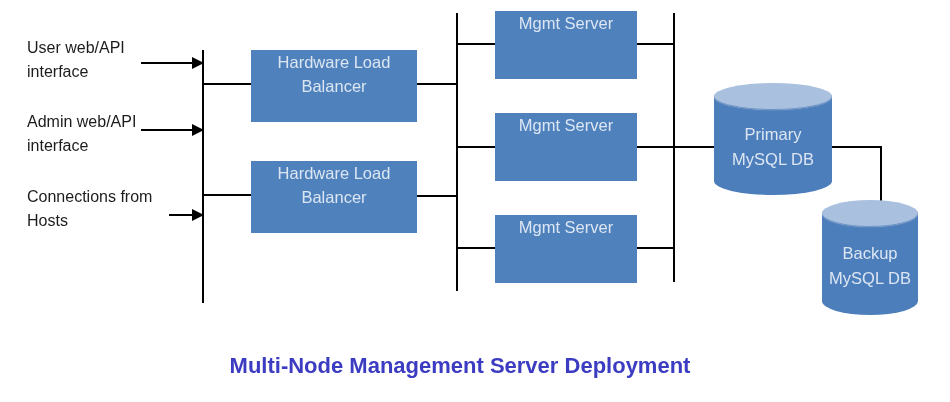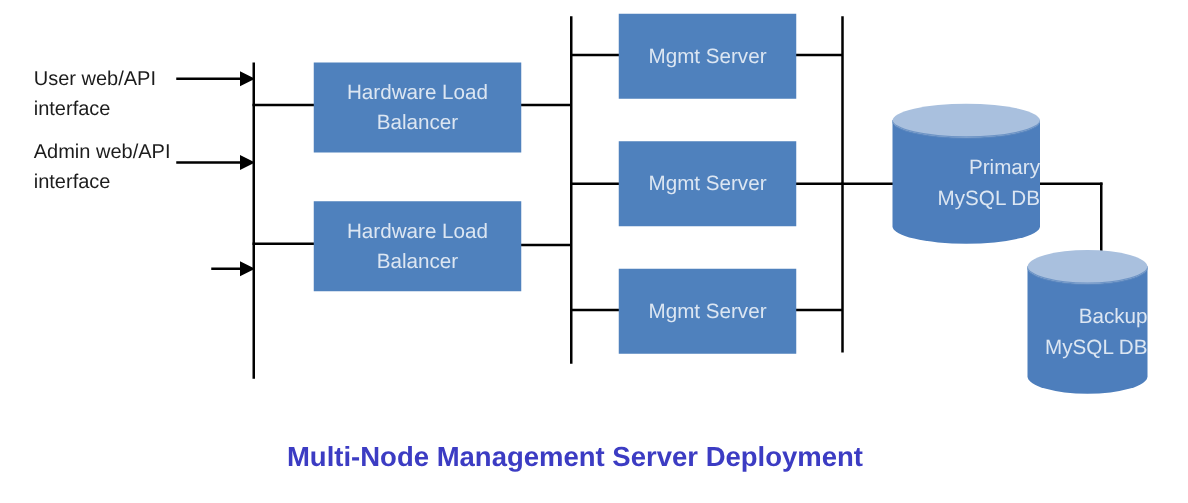--- a/index.html
+++ b/index.html
@@ -32,21 +32,21 @@
     border-left: 12px solid #000000;
   }
   
   .node {
     position: absolute;
     background: #4f81bd;
     color: #dce6f2;
     font-size: 16.5px;
     line-height: 24px;
     display: flex;
-    align-items: center;
+    align-items: flex-start;
     justify-content: center;
     text-align: center;
   }
   .node .inner { padding: 0 18px; }
   
   .cylinder { position: absolute; }
   .cyl-body {
     position: absolute;
     left: 0; right: 0; top: 13px; bottom: 0;
     background: #4d7ebc;
@@ -58,21 +58,21 @@
     height: 27px;
     background: #a9c0de;
     border-radius: 50%;
     box-shadow: 0 -1px 0 #6f95c6 inset, 0 1px 0 #5b87bf;
   }
   .cyl-label {
     position: absolute;
     left: 0; right: 0; top: 0; bottom: 0;
     display: flex;
     flex-direction: column;
-    align-items: flex-end;
+    align-items: center;
     justify-content: center;
     padding-top: 16px;
     color: #dce6f2;
     font-size: 16.5px;
     line-height: 25px;
     text-align: center;
   }
   .cyl-label span { display: block; }
   
   .diagram-title {
@@ -84,27 +84,31 @@
     font-size: 22px;
     font-weight: bold;
     color: #3c3cc3;
   }
 </style>
 </head>
 <body>
 
 <div class="stage">
 
-  <div class="input-label" style="top:36px;margin-top:16px;">
+  <div class="input-label" style="top:36px;">
     <span>User web/API</span>
     <span>interface</span>
   </div>
   <div class="input-label" style="top:110px;">
     <span>Admin web/API</span>
     <span>interface</span>
+  </div>
+  <div class="input-label" style="top:185px;">
+    <span>Connections from</span>
+    <span>Hosts</span>
   </div>
 
   <div class="h-line" style="left:141px; top:62px; width:52px;"></div>
   <div class="arrow-head" style="left:192px; top:57px;"></div>
 
   <div class="h-line" style="left:141px; top:129px; width:52px;"></div>
   <div class="arrow-head" style="left:192px; top:124px;"></div>
 
   <div class="h-line" style="left:169px; top:214px; width:24px;"></div>
   <div class="arrow-head" style="left:192px; top:209px;"></div>

